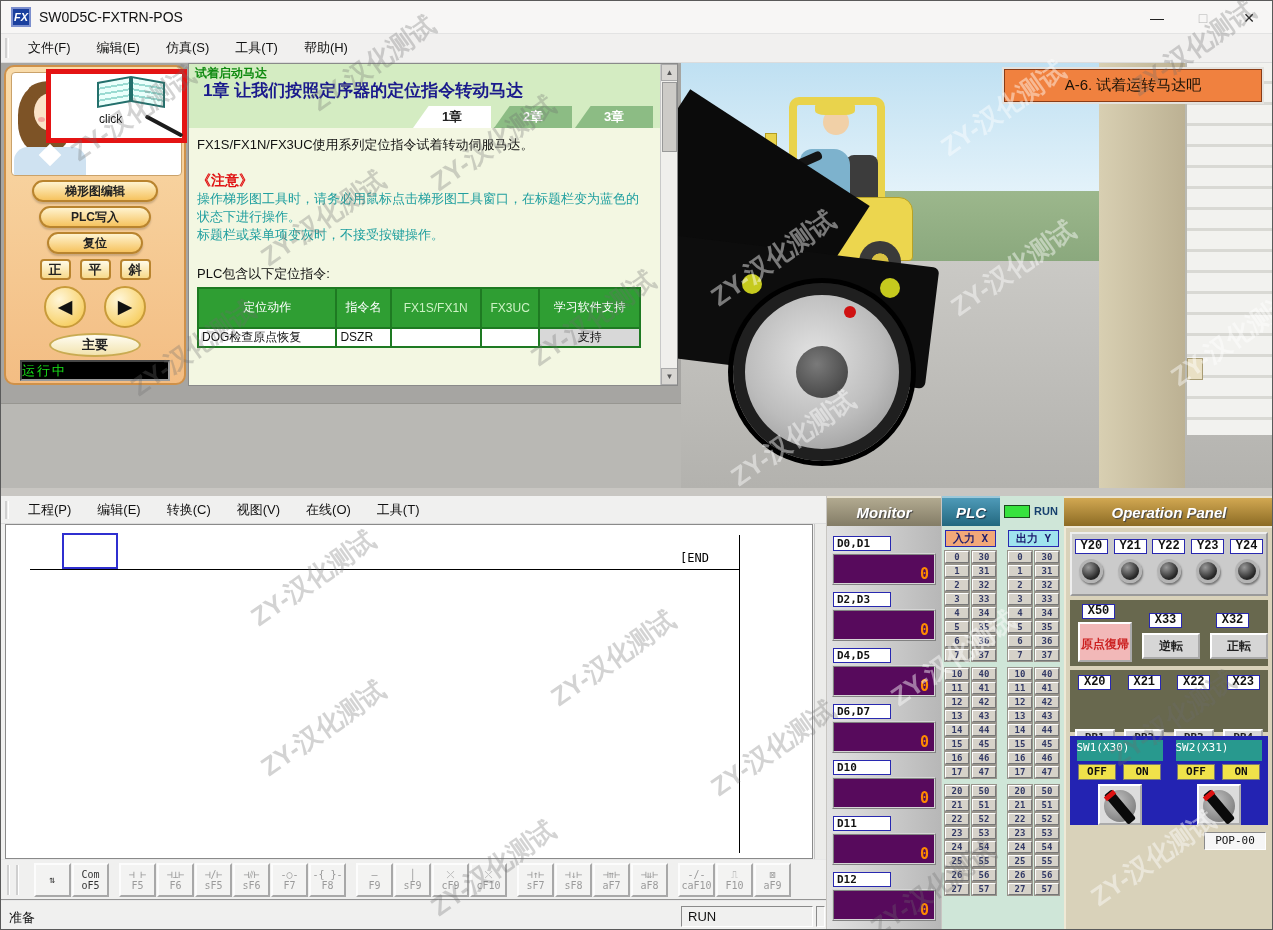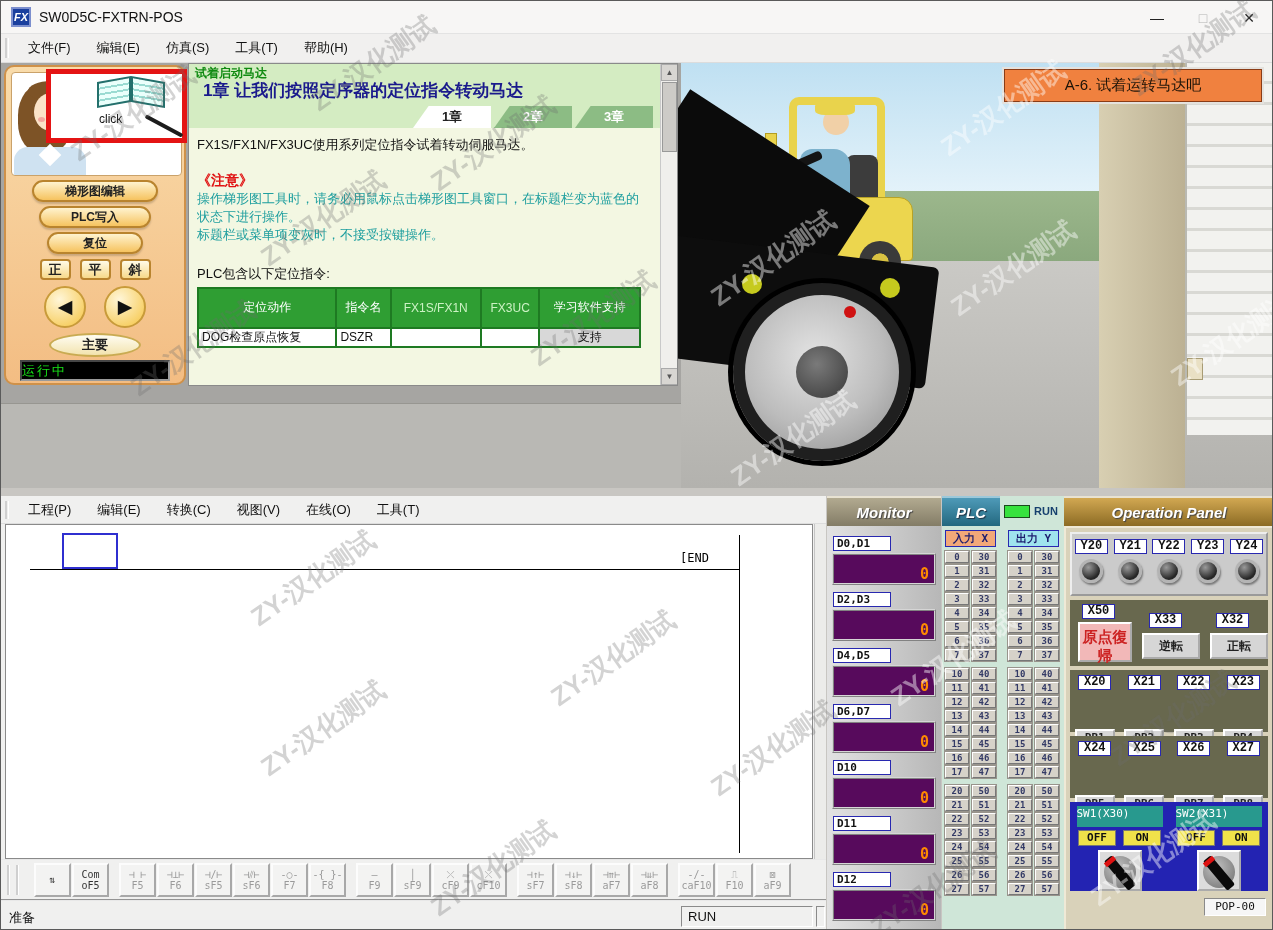--- a/index.html
+++ b/index.html
@@ -149,21 +149,21 @@
 
   .oppanel { position:absolute; left:1063px; top:495px; width:210px; height:435px; }
   .op-head { background:linear-gradient(180deg,#d2a852,#8c6b24); }
   .op-body { height:405px; background:#d9d2ba; border:2px outset #efe9d6; padding:4px; display:flex; flex-direction:column; gap:4px; }
   .sec-lamps { height:64px; background:#cbcbcb; border:2px outset #eee; display:flex; justify-content:space-around; padding-top:5px; }
   .lamp-col { display:flex; flex-direction:column; align-items:center; }
   .op-label { min-width:33px; height:15px; background:#fff; border:1px solid #2828b0; font-family:Liberation Mono, monospace; font-size:12px; font-weight:bold; color:#111; text-align:center; line-height:13px; padding:0 1px; }
   .led { width:24px; height:24px; margin-top:5px; border-radius:50%; background:radial-gradient(circle at 35% 30%,#9a9a9a,#262626 68%); border:3px solid #b4b4b4; box-shadow:1px 2px 2px #777; }
   .sec-home { height:66px; background:#68684e; position:relative; }
   .home-x { position:absolute; left:12px; top:4px; }
-  .home-btn { position:absolute; left:8px; top:22px; width:54px; height:40px; background:#f2b8b8; border:2px outset #fff; color:#c22; font-size:15px; font-weight:bold; line-height:1.25; text-align:center; padding-top:4px; }
+  .home-btn { position:absolute; left:8px; top:22px; width:54px; height:40px; background:#f2b8b8; border:2px outset #fff; color:#c22; font-size:12px; font-weight:bold; line-height:1.25; text-align:center; padding-top:4px; }
   .rev-x { position:absolute; left:79px; top:13px; }
   .rev-btn { position:absolute; left:72px; top:33px; width:58px; height:26px; background:#d6d6d6; border:2px outset #fff; font-size:12px; font-weight:bold; color:#222; text-align:center; line-height:22px; }
   .fwd-x { position:absolute; left:146px; top:13px; }
   .fwd-btn { position:absolute; left:140px; top:33px; width:58px; height:26px; background:#d6d6d6; border:2px outset #fff; font-size:12px; font-weight:bold; color:#222; text-align:center; line-height:22px; }
   .sec-pb { height:62px; background:#68684e; display:flex; justify-content:space-around; padding-top:5px; }
   .pb-col { display:flex; flex-direction:column; align-items:center;gap:32px; }
   .pb-btn { width:40px; height:26px; margin-top:7px; background:#d6d6d6; border:2px outset #fff; font-family:"DejaVu Sans Mono",monospace; font-size:11px; font-weight:bold; color:#222; }
   .sec-sw { height:89px; background:#2323b2; display:flex; justify-content:space-around; padding-top:4px; }
   .sw-block { display:flex; flex-direction:column; align-items:center; }
   .sw-label { width:86px; height:22px; background:#28998e; color:#fff; font-family:"DejaVu Sans Mono",monospace; font-size:11px; text-align:left; line-height:15px; }
@@ -739,38 +739,20 @@
             <div class="op-label">X21</div>
             <button class="pb-btn">PB2</button>
           </div>
           <div class="pb-col">
             <div class="op-label">X22</div>
             <button class="pb-btn">PB3</button>
           </div>
           <div class="pb-col">
             <div class="op-label">X23</div>
             <button class="pb-btn">PB4</button>
-          </div>
-        </div>
-      <div class="sec-pb" id="pb2">
-          <div class="pb-col">
-            <div class="op-label">X24</div>
-            <button class="pb-btn">PB5</button>
-          </div>
-          <div class="pb-col">
-            <div class="op-label">X25</div>
-            <button class="pb-btn">PB6</button>
-          </div>
-          <div class="pb-col">
-            <div class="op-label">X26</div>
-            <button class="pb-btn">PB7</button>
-          </div>
-          <div class="pb-col">
-            <div class="op-label">X27</div>
-            <button class="pb-btn">PB8</button>
           </div>
         </div>
       <div class="sec-sw" id="sws">
           <div class="sw-block">
             <div class="sw-label">SW1(X30)</div>
             <div class="sw-row">
               <div class="sw-off">OFF</div>
               <div class="sw-on">ON</div>
             </div>
             <div class="rotary">

